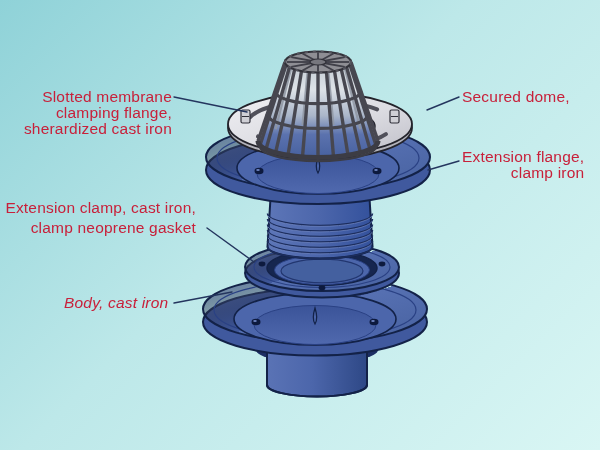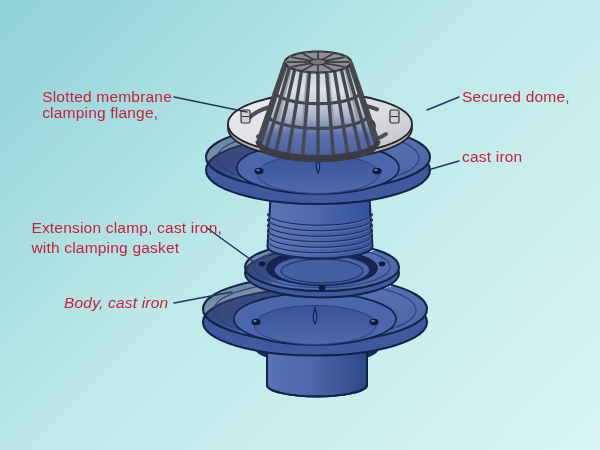--- a/index.html
+++ b/index.html
@@ -11,21 +11,21 @@
       var(--bg-mid,#bde8e9) 45%,
       var(--bg-end,#d9f6f4) 100%);
   }
   .stage svg{position:absolute;left:0;top:0;}
   .part-label{
     position:absolute;
     color:var(--label-text,#c8203a);
     font-size:15.5px;line-height:16px;letter-spacing:.2px;
     white-space:nowrap;
   }
-  .align-right{}
+  .align-right{text-align:right;}
   .align-left{text-align:right;}
   .lh-wide{line-height:20px;}
   .leader{stroke:var(--leader-line,#24355e);stroke-width:1.4;stroke-linecap:round;fill:none;}
 </style>
 </head>
 <body>
 
 <div class="stage">
 
   <svg width="600" height="450" viewBox="0 0 600 450">
@@ -212,32 +212,34 @@
       <line class="leader" x1="459" y1="97" x2="427" y2="110"></line>
       <line class="leader" x1="459" y1="161" x2="428" y2="170"></line>
       <line class="leader" x1="207" y1="228" x2="254" y2="262"></line>
       <line class="leader" x1="174" y1="303" x2="232" y2="292"></line>
     </g>
   </svg>
 
   <div class="part-label align-right" style="right:428px;top:89px;">
     <div>Slotted membrane</div>
     <div>clamping flange,</div>
+    <div>sherardized cast iron</div>
   </div>
 
   <div class="part-label align-left" style="left:462px;top:89px;">
     <div>Secured dome,</div>
   </div>
 
   <div class="part-label align-left" style="left:462px;top:149px;">
-    <div>cast iron</div>
-  </div>
-
-  <div class="part-label align-right lh-wide" style="right:378px;top:198px;margin-top:20px;">
+    <div>Extension flange,</div>
+    <div>clamp iron</div>
+  </div>
+
+  <div class="part-label align-right lh-wide" style="right:404px;top:198px;">
     <div>Extension clamp, cast iron,</div>
-    <div>with clamping gasket</div>
+    <div>clamp neoprene gasket</div>
   </div>
 
   <div class="part-label align-left" style="left:64px;top:295px;font-style:italic;">
     <div>Body, cast iron</div>
   </div>
 
 </div>
 
 </body></html>

